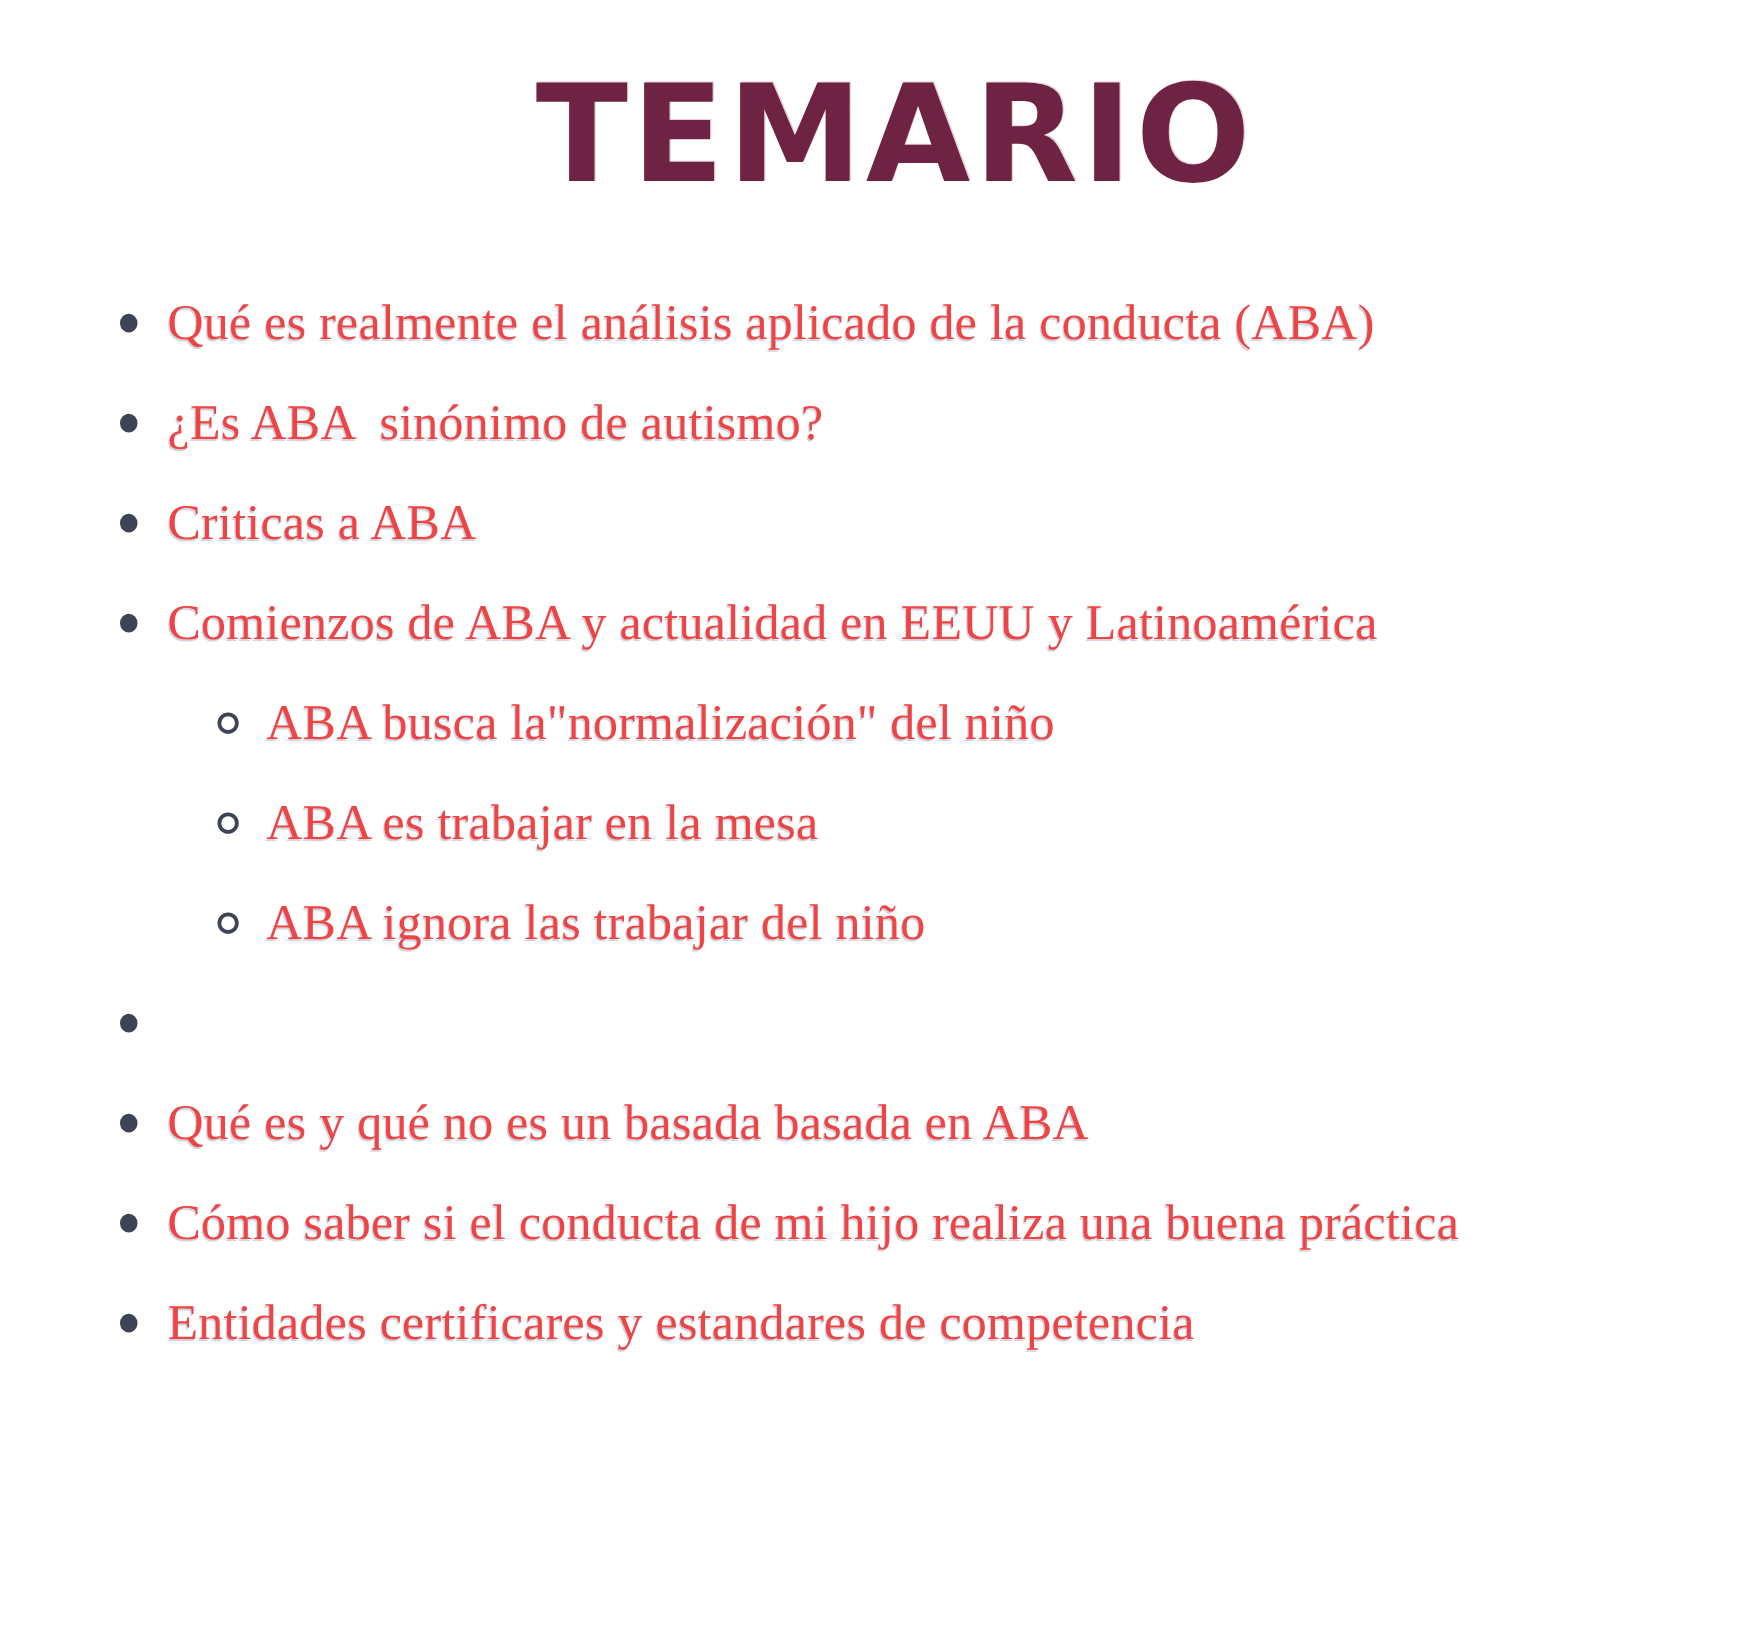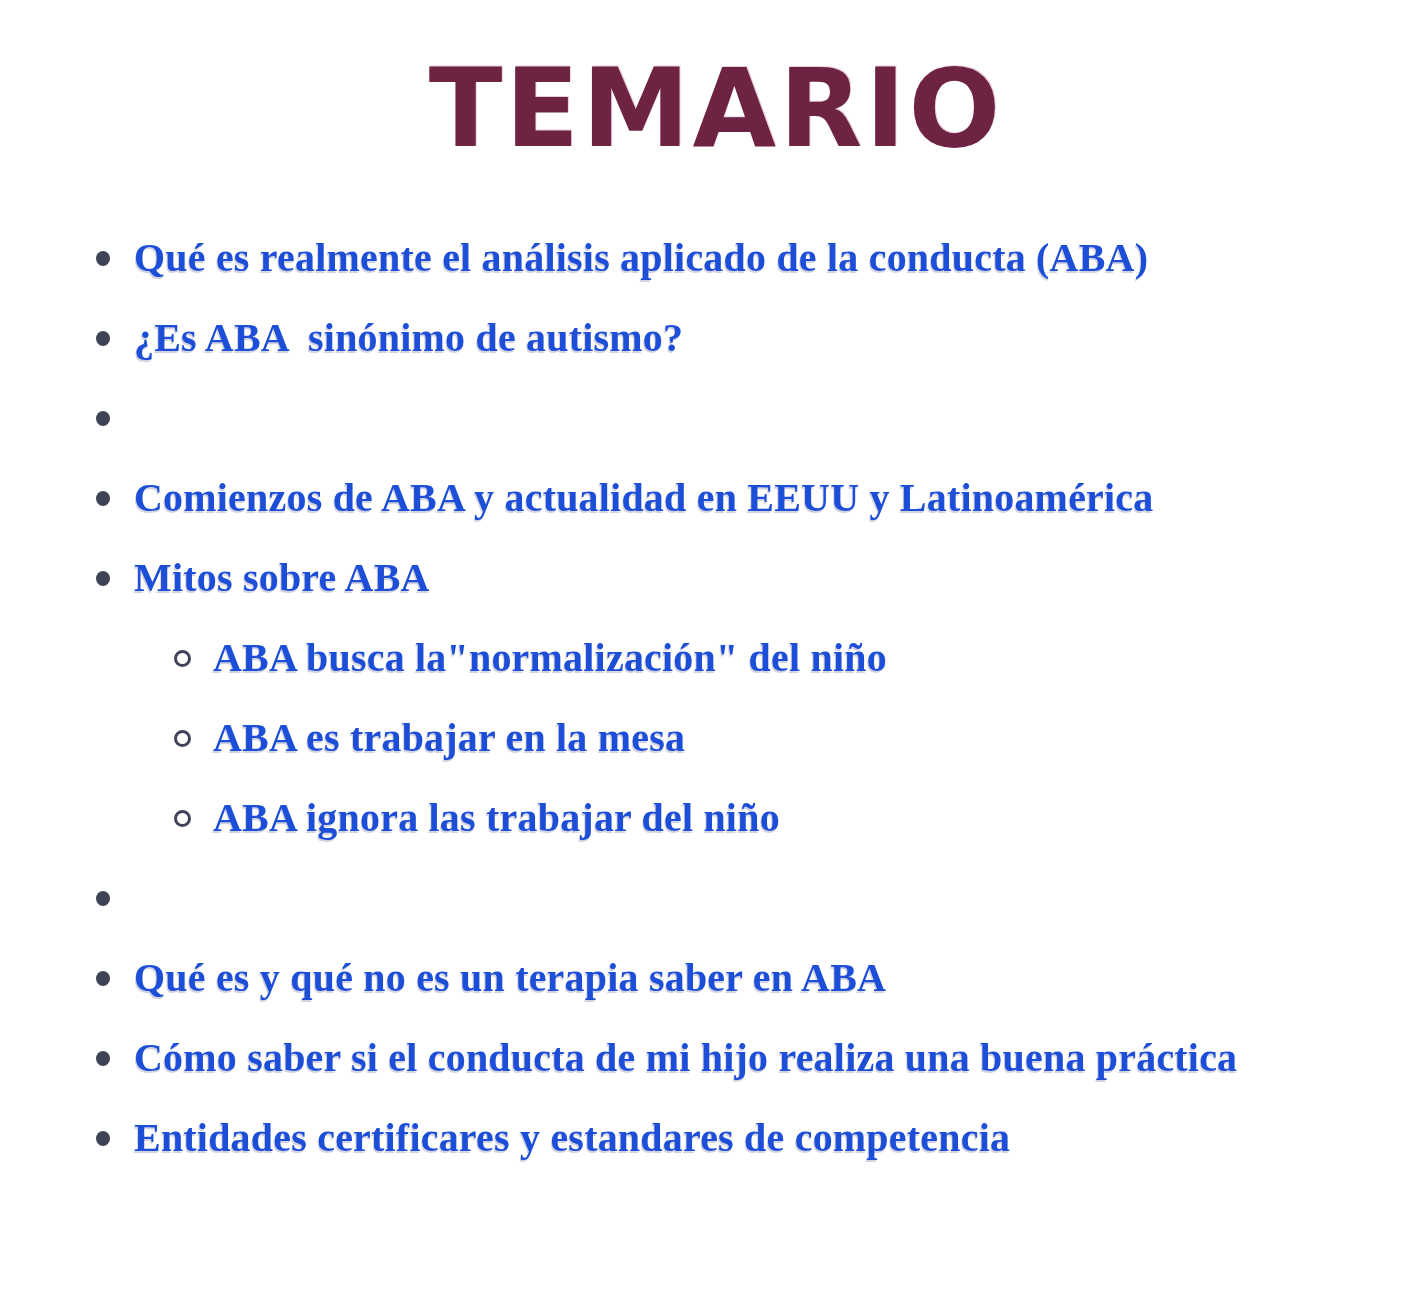--- a/index.html
+++ b/index.html
@@ -34,24 +34,23 @@
   .agenda {
     margin-top: 52px;
     padding-left: 96px;
     padding-right: 40px;
   }
   .agenda-item {
     display: flex;
     align-items: center;
     height: 80px;
     font-size: 40px;
-    color: #1d4ed8;
+    color: #ef4444;
     white-space: pre-wrap;
     text-shadow: -1px 2px 0 rgba(130, 125, 165, 0.35);
-    font-weight: bold;
   }
   .agenda-item .item-text {
     letter-spacing: 0.2px;
   }
   .bullet {
     flex: none;
     width: 14px;
     height: 15px;
     border-radius: 50%;
     background: #3e4357;
@@ -83,31 +82,28 @@
       <span class="item-text">Qué es realmente el análisis aplicado de la conducta (ABA)</span>
     </div>
 
     <div class="agenda-item">
       <span class="bullet"></span>
       <span class="item-text">¿Es ABA  sinónimo de autismo?</span>
     </div>
 
     <div class="agenda-item">
       <span class="bullet"></span>
+      <span class="item-text">Criticas a ABA</span>
     </div>
 
     <div class="agenda-item">
       <span class="bullet"></span>
       <span class="item-text">Comienzos de ABA y actualidad en EEUU y Latinoamérica</span>
     </div>
 
-    <div class="agenda-item">
-      <span class="bullet"></span>
-      <span class="item-text">Mitos sobre ABA</span>
-    </div>
 
     <div class="agenda-item sub">
       <span class="bullet"></span>
       <span class="item-text">ABA busca la"normalización" del niño</span>
     </div>
 
     <div class="agenda-item sub">
       <span class="bullet"></span>
       <span class="item-text">ABA es trabajar en la mesa</span>
     </div>
@@ -116,21 +112,21 @@
       <span class="bullet"></span>
       <span class="item-text">ABA ignora las trabajar del niño</span>
     </div>
 
     <div class="agenda-item">
       <span class="bullet"></span>
     </div>
 
     <div class="agenda-item">
       <span class="bullet"></span>
-      <span class="item-text">Qué es y qué no es un terapia saber en ABA</span>
+      <span class="item-text">Qué es y qué no es un basada basada en ABA</span>
     </div>
 
 
     <div class="agenda-item">
       <span class="bullet"></span>
       <span class="item-text">Cómo saber si el conducta de mi hijo realiza una buena práctica</span>
     </div>
 
     <div class="agenda-item">
       <span class="bullet"></span>

